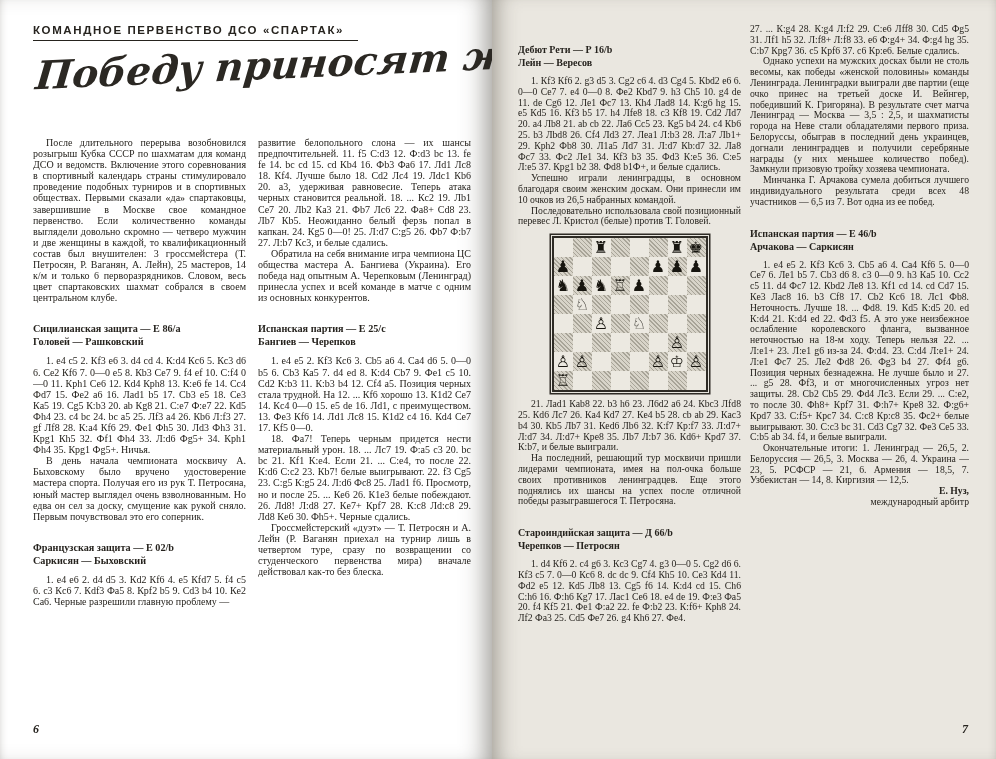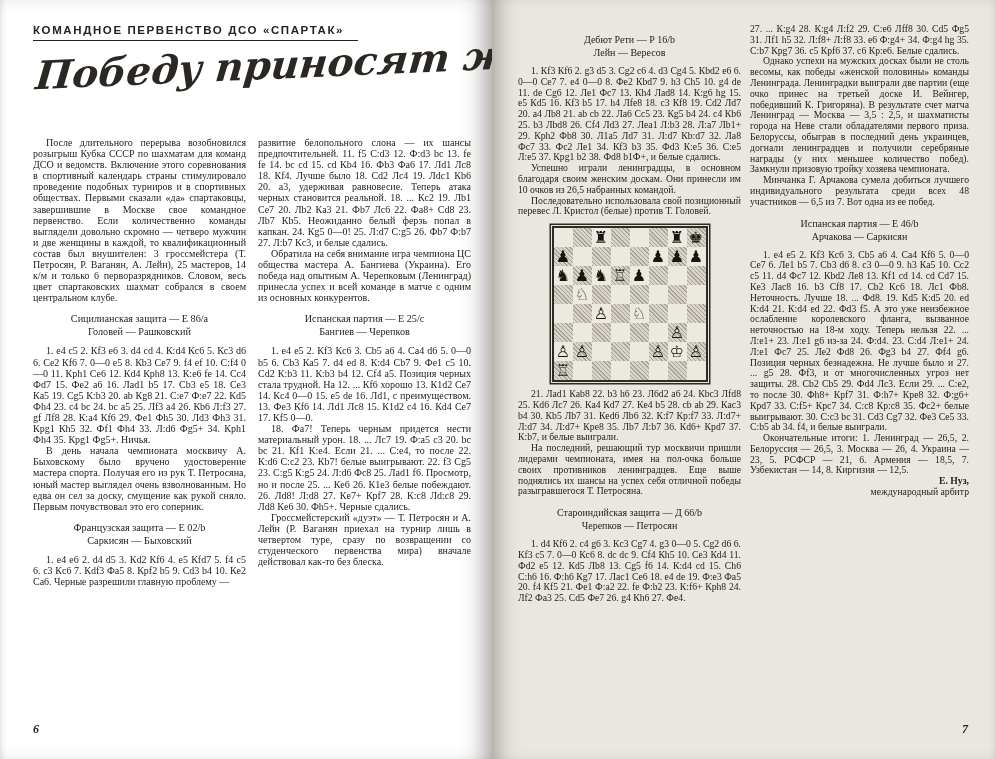--- a/index.html
+++ b/index.html
@@ -38,22 +38,22 @@
   }
   .page-right .col { font-size:9.7px; line-height:10.8px; }
   .col-l1 { left:33px;  top:137px; width:213px; height:592px; }
   .col-l2 { left:258px; top:137px; width:213px; height:592px; }
   .col-r1 { left:26px;  top:24px;  width:223px; height:710px; }
   .col-r2 { left:258px; top:24px;  width:219px; height:710px; }
 
   .para, .moves { margin:0; text-indent:13px; }
   .para.noindent, .moves.noindent { text-indent:0; }
   .game-heading {
-    text-align:center; font-weight:normal; font-size:10.2px; line-height:13px;
-    margin:9px 0 7px; text-indent:0;
+    text-align:left; font-weight:bold; font-size:10.2px; line-height:13px;
+    margin:19px 0 7px; text-indent:0;
   }
   .page-right .game-heading { font-size:10px; }
 
   .diagram { width:158px; margin:9px auto 7px; }
   .board {
     border:2px solid #2e2b25;
     box-shadow: 0 0 0 1px #e9e6df, 0 0 0 2.5px #2e2b25;
     display:block; width:152px; margin:0 auto;
   }
   .brow { display:flex; height:19px; }
@@ -192,21 +192,21 @@
             <div class="sq d"></div>
             <div class="sq l"></div>
             <div class="sq d"></div>
             <div class="sq l"></div>
             <div class="sq d"></div>
             <div class="sq l"></div>
           </div>
         </div>
       </div>
       <p class="moves">21. Лad1 Кab8 22. b3 h6 23. Л6d2 a6 24. Кbc3 Лfd8 25. Кd6 Лc7 26. Кa4 Кd7 27. Кe4 b5 28. cb ab 29. Кac3 b4 30. Кb5 Лb7 31. Кed6 Лb6 32. К:f7 Кр:f7 33. Л:d7+ Л:d7 34. Л:d7+ Кре8 35. Лb7 Л:b7 36. Кd6+ Крd7 37. К:b7, и белые выиграли.</p>
-      <p class="para">На последний, решающий тур москвичи пришли лидерами чемпионата, имея на пол-очка больше своих противников ленинградцев. Еще выше поднялись их шансы на успех себя отличной победы разыгравшегося Т. Петросяна.</p>
+      <p class="para">На последний, решающий тур москвичи пришли лидерами чемпионата, имея на пол-очка больше своих противников ленинградцев. Еще этого поднялись их шансы на успех после отличной победы разыгравшегося Т. Петросяна.</p>
       <div class="game-heading">
         <div>Староиндийская защита — Д 66/b</div>
         <div>Черепков — Петросян</div>
       </div>
       <p class="moves">1. d4 Кf6 2. c4 g6 3. Кc3 Cg7 4. g3 0—0 5. Cg2 d6 6. Кf3 c5 7. 0—0 Кc6 8. dc dc 9. Cf4 Кh5 10. Ce3 Кd4 11. Фd2 e5 12. Кd5 Лb8 13. Cg5 f6 14. К:d4 cd 15. Ch6 C:h6 16. Ф:h6 Кg7 17. Лac1 Ce6 18. e4 de 19. Ф:e3 Фa5 20. f4 Кf5 21. Фe1 Ф:a2 22. fe Ф:b2 23. К:f6+ Крh8 24. Лf2 Фa3 25. Cd5 Фe7 26. g4 Кh6 27. Фe4.</p>
     </div>
   <div class="col col-r2">
       <p class="moves noindent">27. ... К:g4 28. К:g4 Л:f2 29. C:e6 Лff8 30. Cd5 Фg5 31. Лf1 h5 32. Л:f8+ Л:f8 33. e6 Ф:g4+ 34. Ф:g4 hg 35. C:b7 Крg7 36. c5 Крf6 37. c6 Кр:e6. Белые сдались.</p>
       <p class="para">Однако успехи на мужских досках были не столь весомы, как победы «женской половины» команды Ленинграда. Ленинградки выиграли две партии (еще очко принес на третьей доске И. Вейнгер, победивший К. Григоряна). В результате счет матча Ленинград — Москва — 3,5 : 2,5, и шахматисты города на Неве стали обладателями первого приза. Белоруссы, обыграв в последний день украинцев, догнали ленинградцев и получили серебряные награды (у них меньшее количество побед). Замкнули призовую тройку хозяева чемпионата.</p>
       <p class="para">Минчанка Г. Арчакова сумела добиться лучшего индивидуального результата среди всех 48 участников — 6,5 из 7. Вот одна из ее побед.</p>

